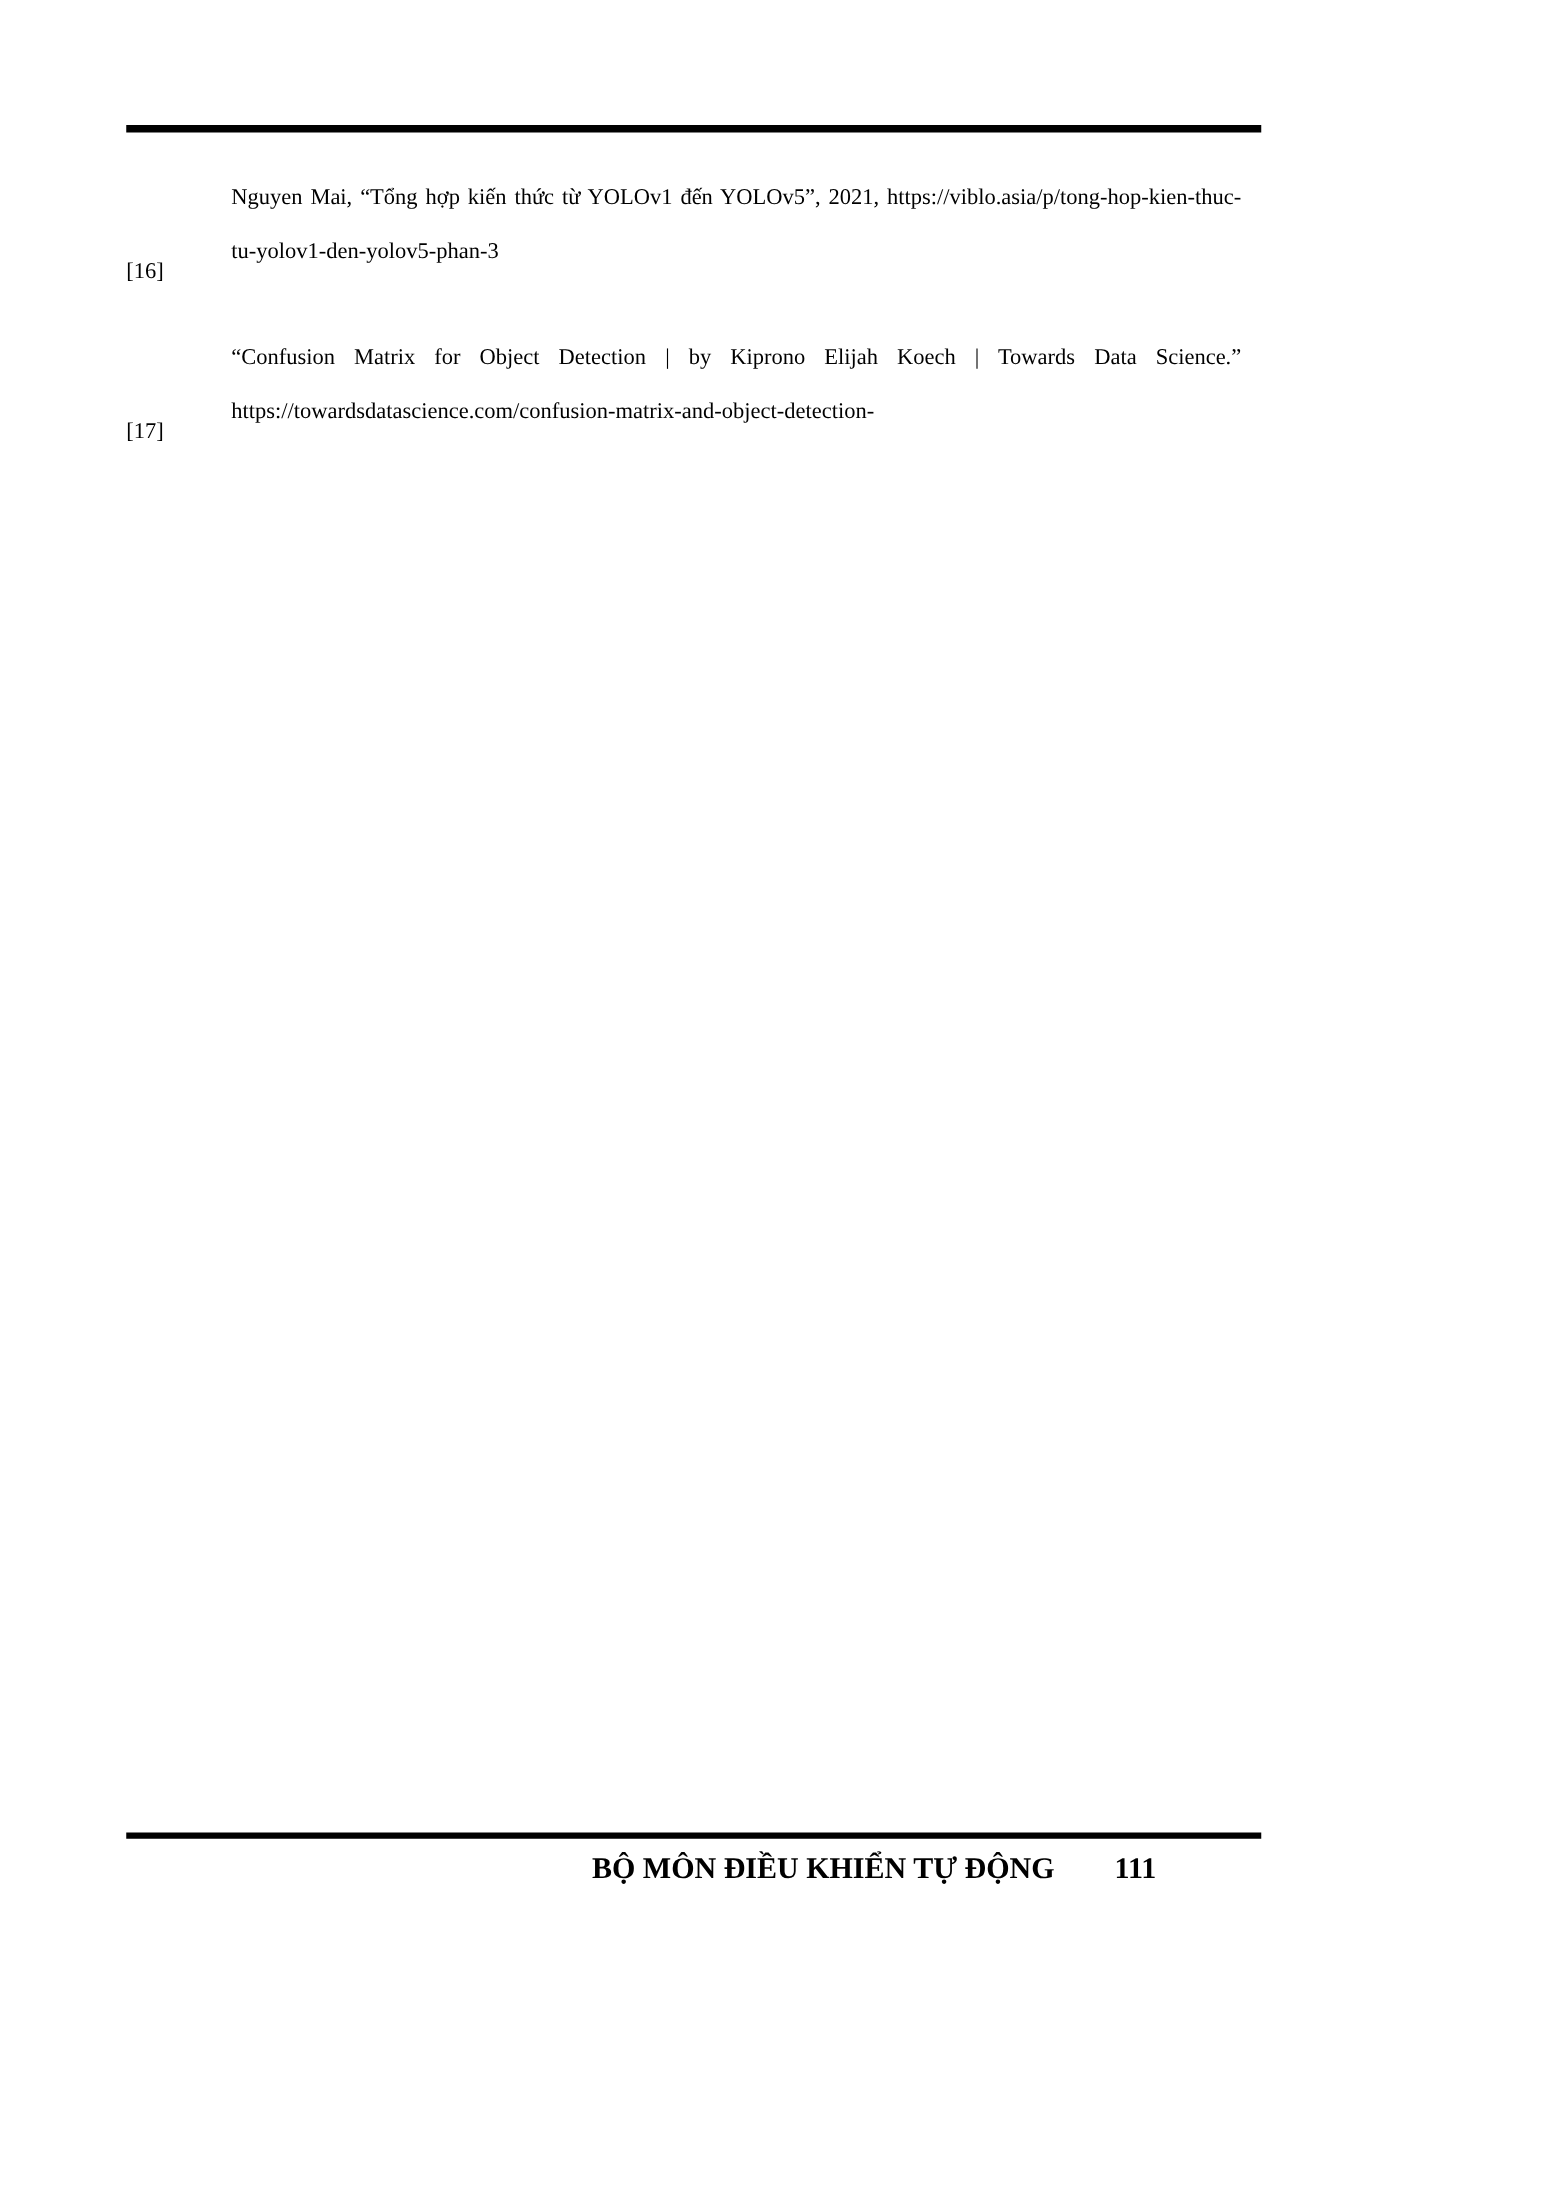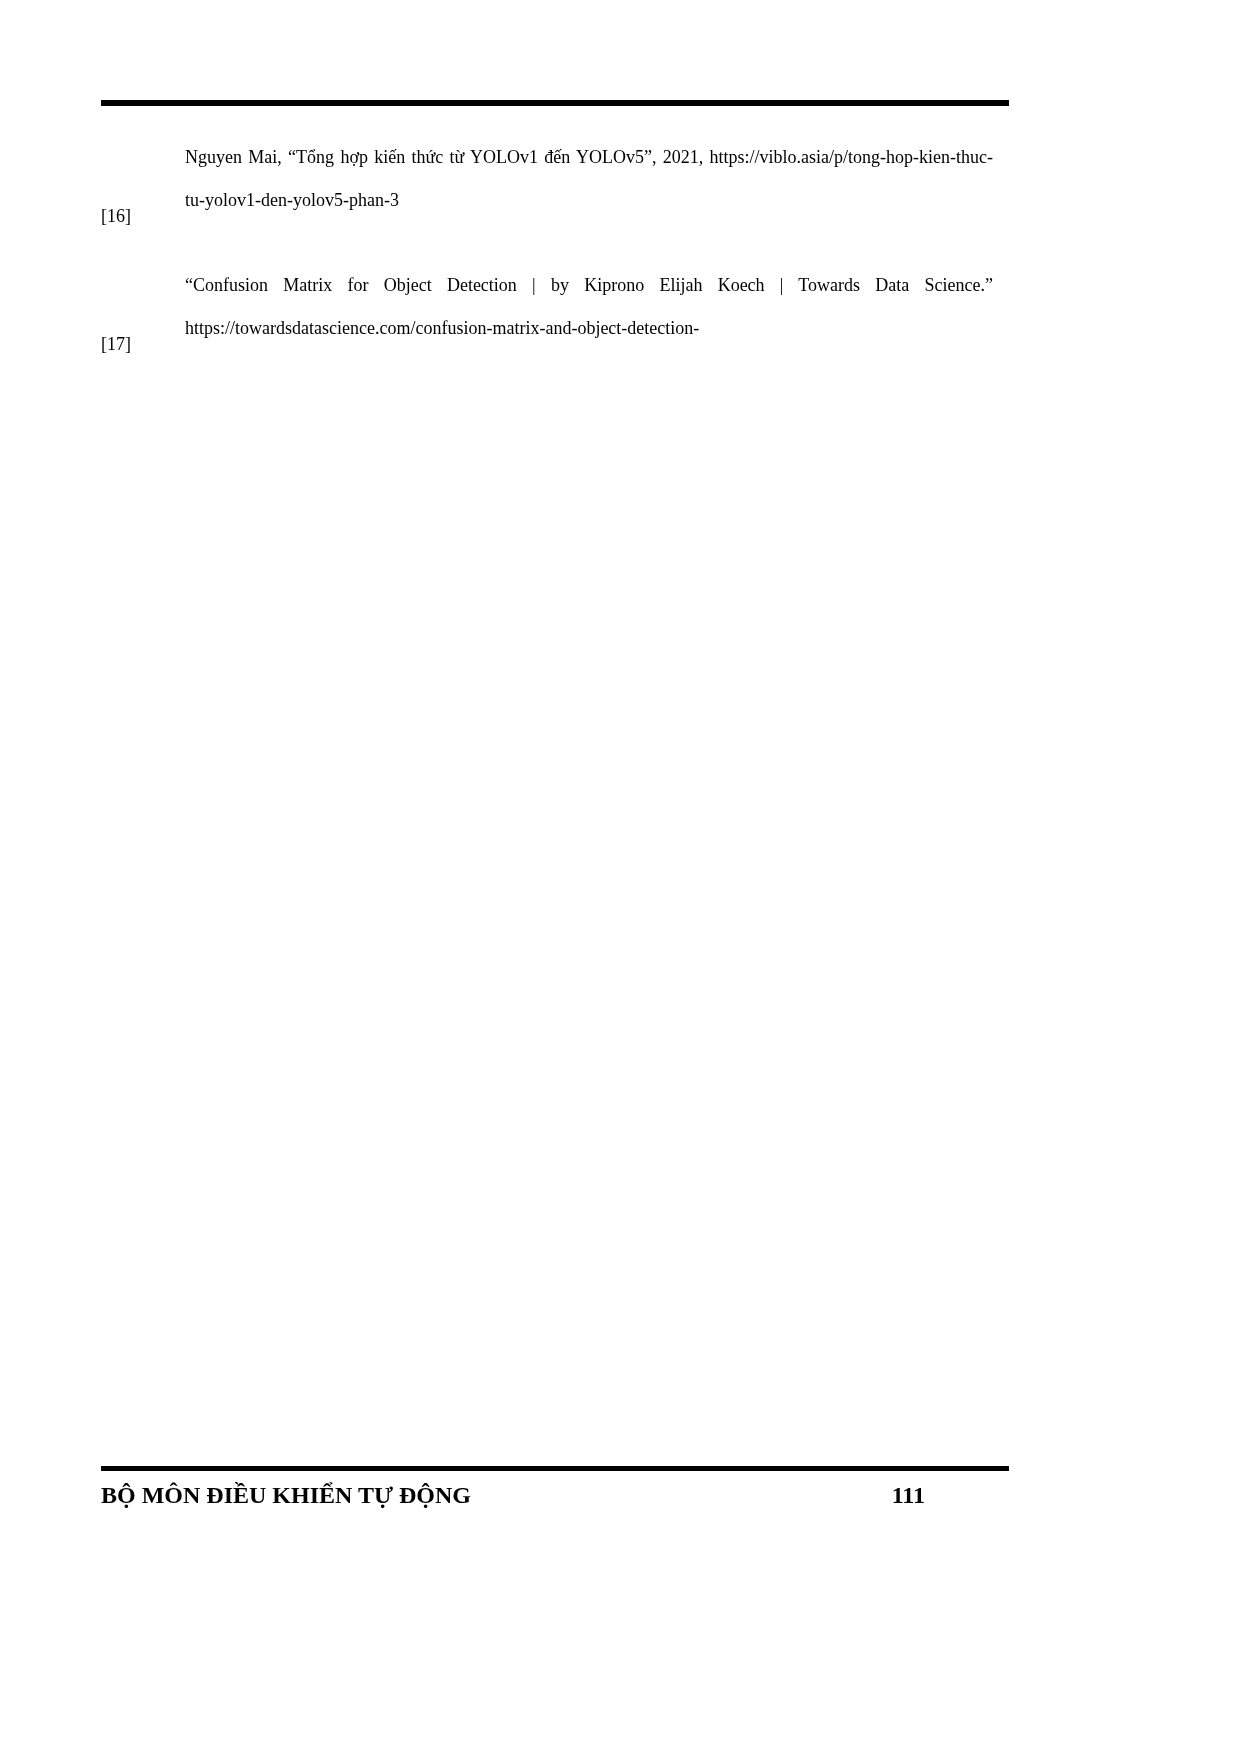--- a/index.html
+++ b/index.html
@@ -55,28 +55,29 @@
     top: 1466px;
     width: 908px;
   }
   .footer-rule {
     height: 5px;
     background: #000000;
     margin-bottom: 9px;
   }
   .footer-row {
     display: flex;
-    justify-content: space-between;
+    justify-content: flex-end;
     align-items: baseline;
     font-size: 24px;
     font-weight: bold;
     line-height: 30px;
   }
   .footer-page {
     margin-right: 84px;
+    margin-left: 48px;
   }
 </style>
 </head>
 <body>
 
 <div class="page">
 
   <div class="content">
     <div class="top-rule"></div>
 

